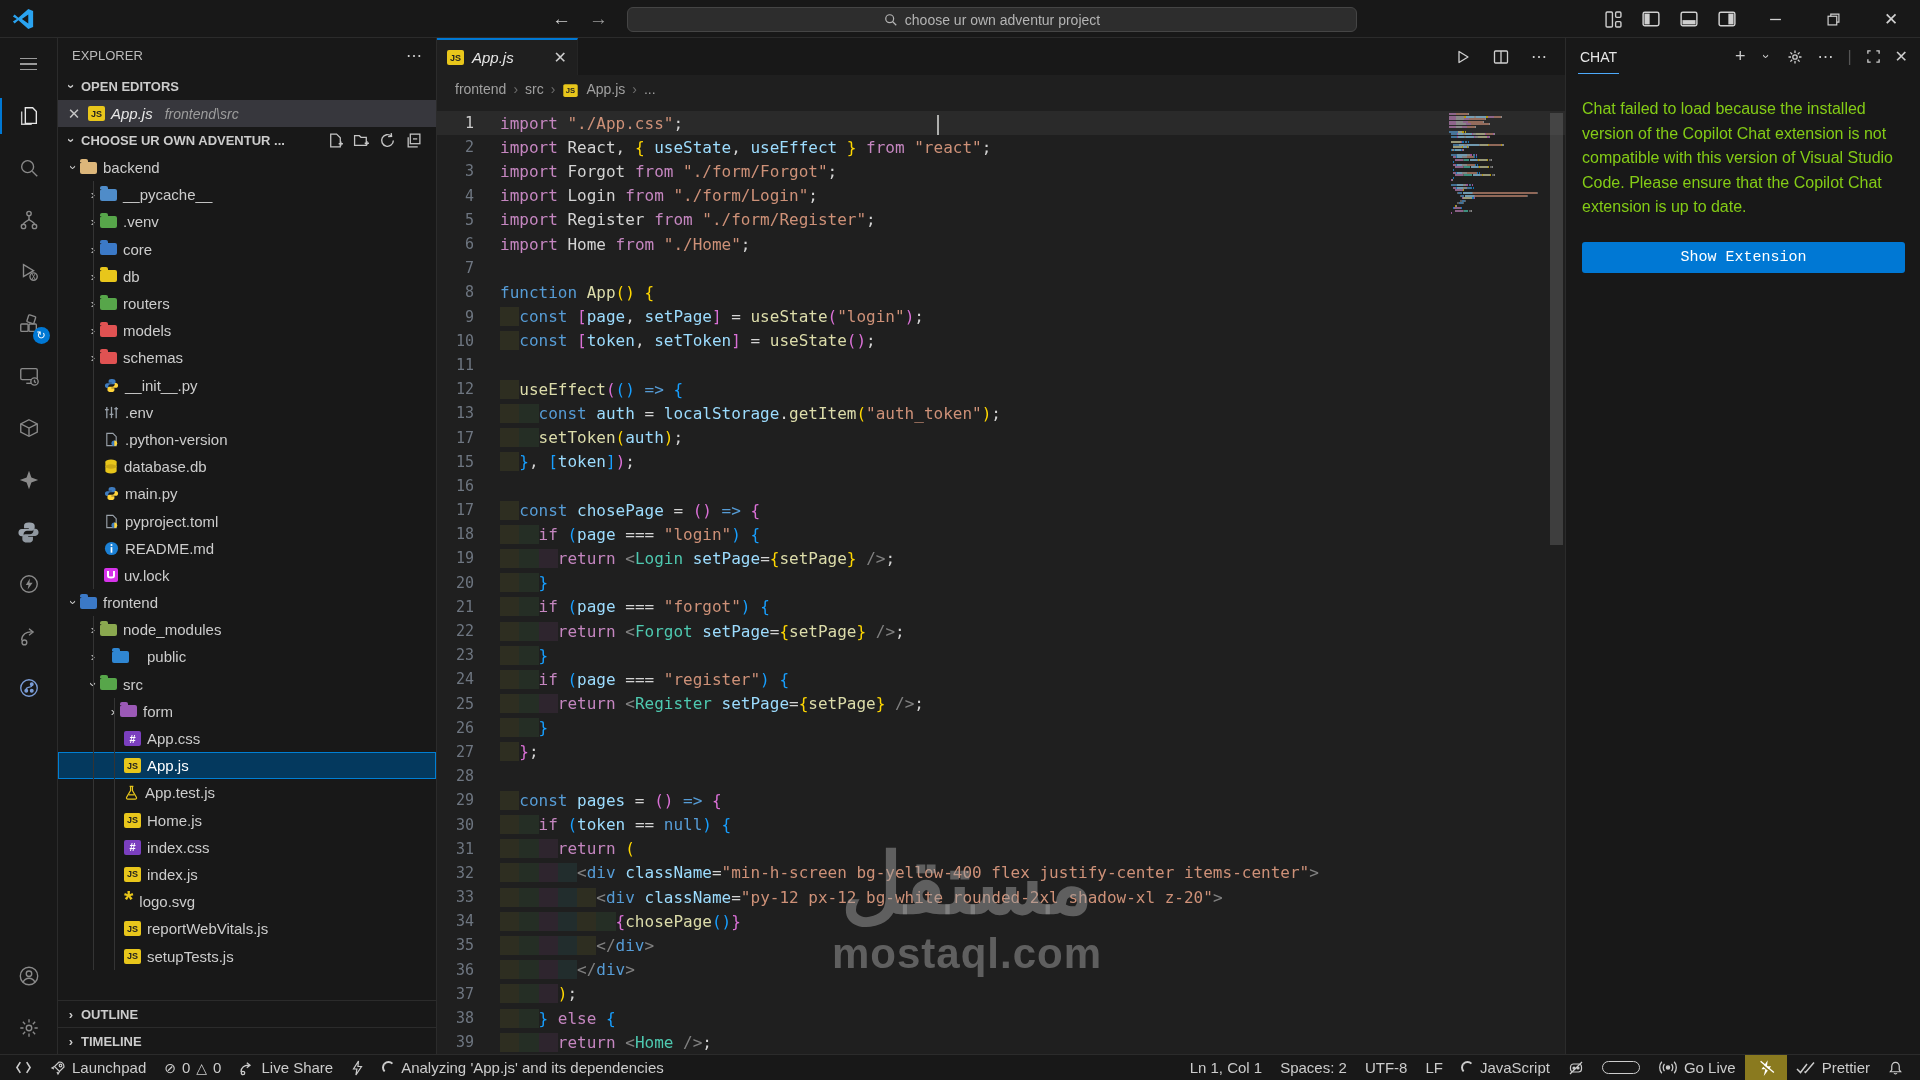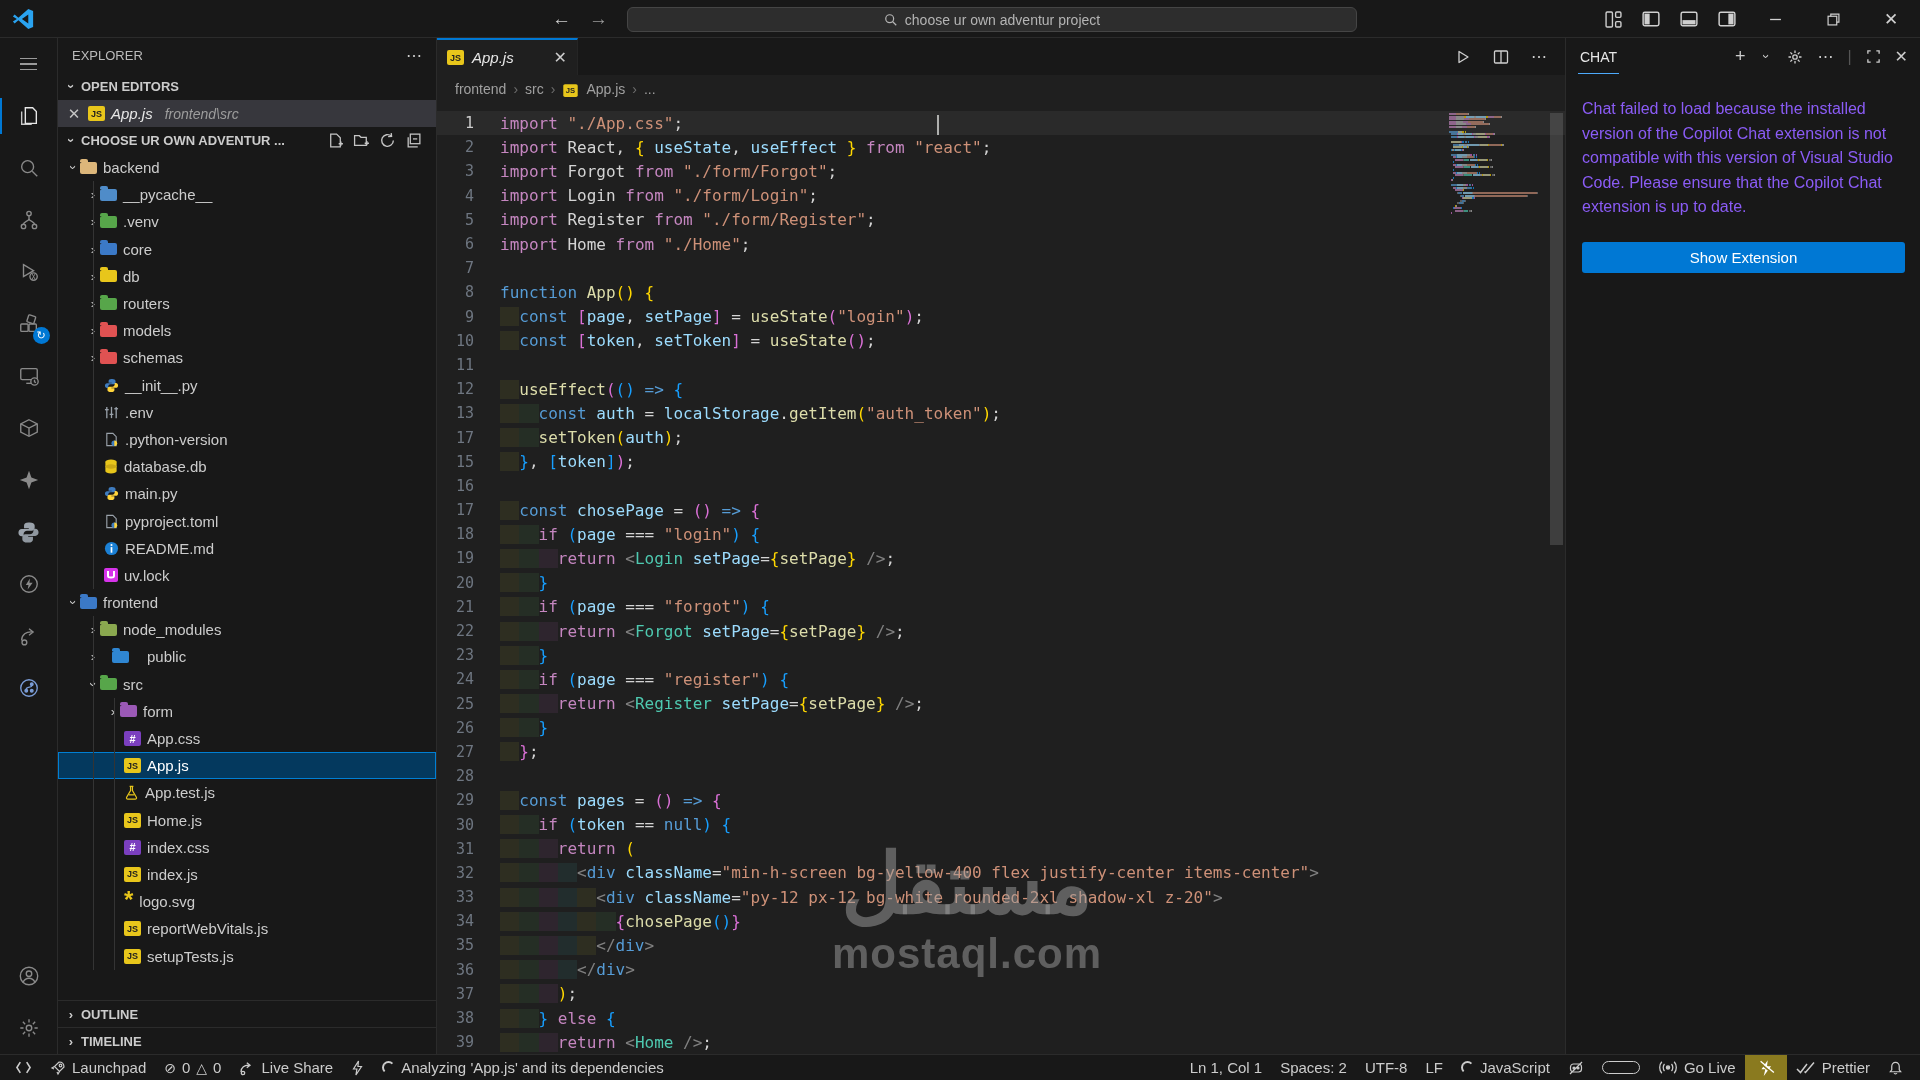--- a/index.html
+++ b/index.html
@@ -98,23 +98,23 @@
                pointer-events:none; color:rgba(160,160,160,.5); }
   #watermark .ar { font-size:84px; font-weight:bold; line-height:1.1; }
   #watermark .en { font-size:42px; font-weight:bold; letter-spacing:1px; }
 
   
   #chat { position:absolute; top:38px; left:1565px; width:355px; height:1016px; background:#181818;
           border-left:1px solid #2b2b2b; }
   #chat-head { height:37px; display:flex; align-items:center; padding:0 12px; gap:13px; }
   #chat-tab { font-size:14px; color:#e7e7e7; border-bottom:1px solid #4daafc; padding:9px 2px 8px; }
   #chat-icons { margin-left:auto; display:flex; align-items:center; gap:14px; color:#cccccc; }
-  #chat-body { padding:22px 16px 0; font-size:16px; line-height:24.5px; color:#8b5cf6; }
+  #chat-body { padding:22px 16px 0; font-size:16px; line-height:24.5px; color:#84cc16; }
   #chat-btn { margin:22px 16px 0; width:323px; height:31px; background:#0078d4; border:none; color:#fff;
-              border-radius:3px; font-size:15px; font-family:Liberation Sans, sans-serif; display:block; }
+              border-radius:3px; font-size:15px; font-family:Liberation Mono, monospace; display:block; }
   #chat-version { padding:20px 16px 0; font-size:15px; }
 
   
   #statusbar { position:absolute; bottom:0; left:0; width:1920px; height:26px; background:#181818;
                border-top:1px solid #2b2b2b; display:flex; align-items:center; font-size:15px; color:#cccccc; }
   .sb-side { display:flex; height:100%; align-items:center; }
   #sb-left { margin-left:6px; }
   #sb-right { margin-left:auto; margin-right:8px; }
   .sb-item { height:100%; display:flex; align-items:center; gap:6px; padding:0 9px; }
   .sb-item.gold { background:#8a7a1f; color:#fff; padding:0 12px; }

